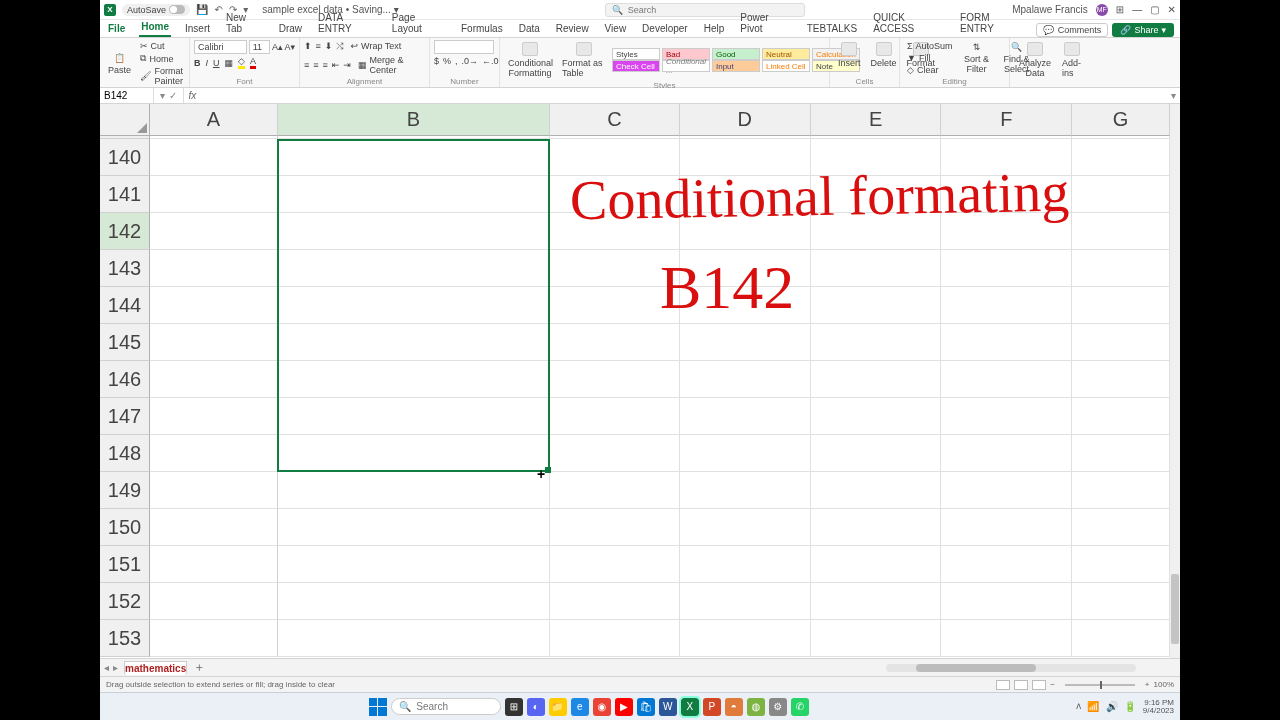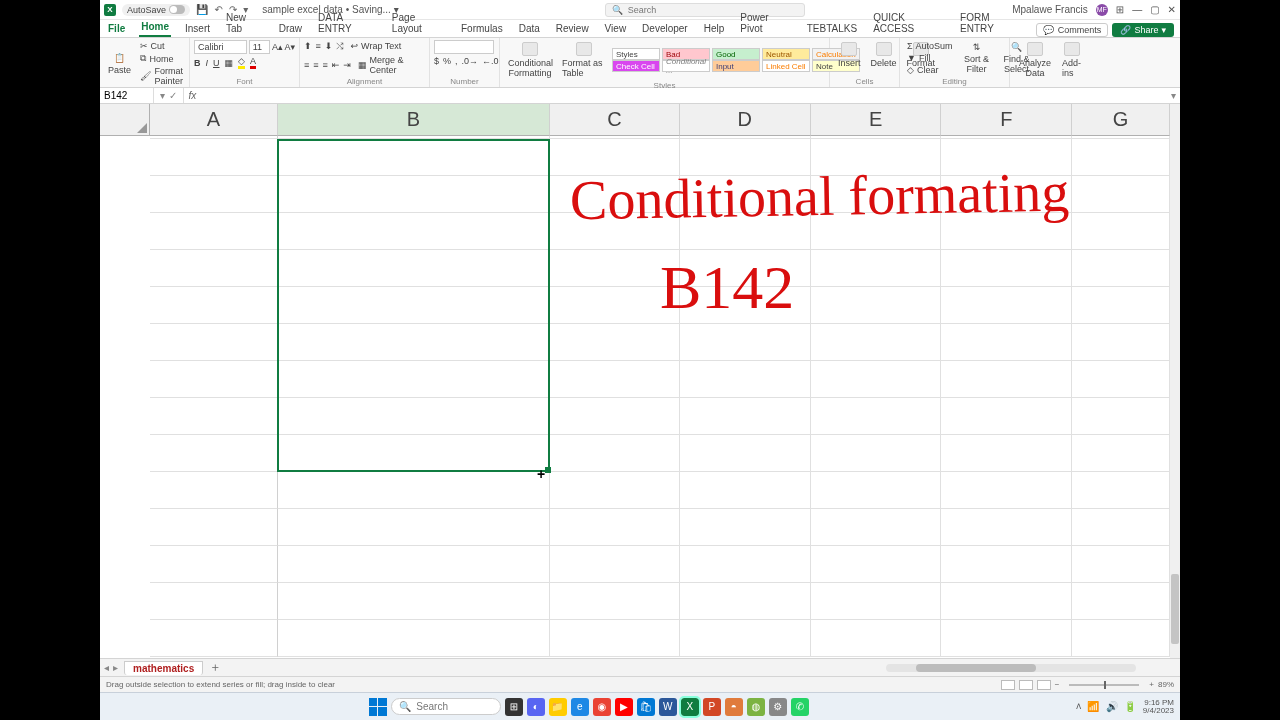--- a/index.html
+++ b/index.html
@@ -77,21 +77,21 @@
 .fill-cursor { position: absolute; font-size: 14px; color: #000; font-weight: bold; pointer-events: none; }
 .vscroll { position: absolute; right: 0; top: 0; bottom: 0; width: 10px; background: #f0f0f0; }
 .vscroll .thumb { position: absolute; left: 1px; right: 1px; background: #c4c4c4; border-radius: 2px; }
 
 
 .ink { position: absolute; pointer-events: none; font-family: "Comic Sans MS", cursive; color: #d90e0e; font-weight: 500; }
 
 
 .sheet-tabs { height: 18px; background: #f3f3f3; border-top: 1px solid #d4d4d4; display: flex; align-items: center; font-size: 10px; padding: 0 4px; gap: 6px; }
 .sheet-tabs .nav { color: #888; display: flex; gap: 4px; }
-.sheet-tabs .stab { background: #fff; border: 1px solid #ccc; border-bottom: none; border-radius: 0 0 3px 3px; padding: 1px 8px; color: #b02020; font-weight: bold; }
+.sheet-tabs .stab { background: #fff; border: 1px solid #ccc; border-bottom: none; border-radius: 0 0 3px 3px; padding: 1px 0; color: #b02020; font-weight: bold; }
 .sheet-tabs .add { color: #666; font-size: 12px; }
 .sheet-tabs .hscroll { margin-left: auto; width: 250px; height: 8px; background: #e4e4e4; border-radius: 4px; position: relative; margin-right: 40px; }
 .sheet-tabs .hscroll .th { position: absolute; left: 30px; width: 120px; top: 0; bottom: 0; background: #bcbcbc; border-radius: 4px; }
 
 
 .statusbar { height: 16px; background: #f3f3f3; border-top: 1px solid #d4d4d4; display: flex; align-items: center; font-size: 8px; color: #666; padding: 0 6px; }
 .statusbar .views { margin-left: auto; display: flex; gap: 4px; align-items: center; }
 .statusbar .vi { width: 14px; height: 10px; border: 1px solid #bbb; background: #fff; }
 .statusbar .zoom-sl { width: 70px; height: 2px; background: #bbb; position: relative; margin: 0 6px; }
 .statusbar .zoom-sl::after { content: ""; position: absolute; left: 50%; top: -3px; width: 2px; height: 8px; background: #666; }
@@ -331,20 +331,37 @@
     <div class="corner"></div>
     <div class="col-headers" id="colh">
         <div class="ch" style="width: 128px;">A</div>
         <div class="ch sel" style="width: 273px;">B</div>
         <div class="ch" style="width: 130px;">C</div>
         <div class="ch" style="width: 131px;">D</div>
         <div class="ch" style="width: 131px;">E</div>
         <div class="ch" style="width: 131px;">F</div>
         <div class="ch" style="width: 98px;">G</div>
       </div>
+    <div class="row-headers" id="rowh">
+        <div class="rh cut">139</div>
+        <div class="rh">140</div>
+        <div class="rh">141</div>
+        <div class="rh sel">142</div>
+        <div class="rh">143</div>
+        <div class="rh">144</div>
+        <div class="rh">145</div>
+        <div class="rh">146</div>
+        <div class="rh">147</div>
+        <div class="rh">148</div>
+        <div class="rh">149</div>
+        <div class="rh">150</div>
+        <div class="rh">151</div>
+        <div class="rh">152</div>
+        <div class="rh">153</div>
+      </div>
     <div class="cells" id="cells">
         <div class="crow cut">
           <div class="cell colA" style="width: 128px;"></div>
           <div class="cell" style="width: 273px;"></div>
           <div class="cell" style="width: 130px;"></div>
           <div class="cell" style="width: 131px;"></div>
           <div class="cell" style="width: 131px;"></div>
           <div class="cell" style="width: 131px;"></div>
           <div class="cell" style="width: 98px;"></div>
         </div>
@@ -499,21 +516,21 @@
 
   <div class="statusbar">
     <span>Drag outside selection to extend series or fill; drag inside to clear</span>
     <div class="views">
       <span class="vi"></span>
       <span class="vi"></span>
       <span class="vi"></span>
       <span>−</span>
       <span class="zoom-sl"></span>
       <span>+</span>
-      <span>89%</span>
+      <span>100%</span>
     </div>
   </div>
 
   <div class="taskbar">
     <div style="flex:1"></div>
     <div class="start">
         <div></div>
         <div></div>
         <div></div>
         <div></div>

